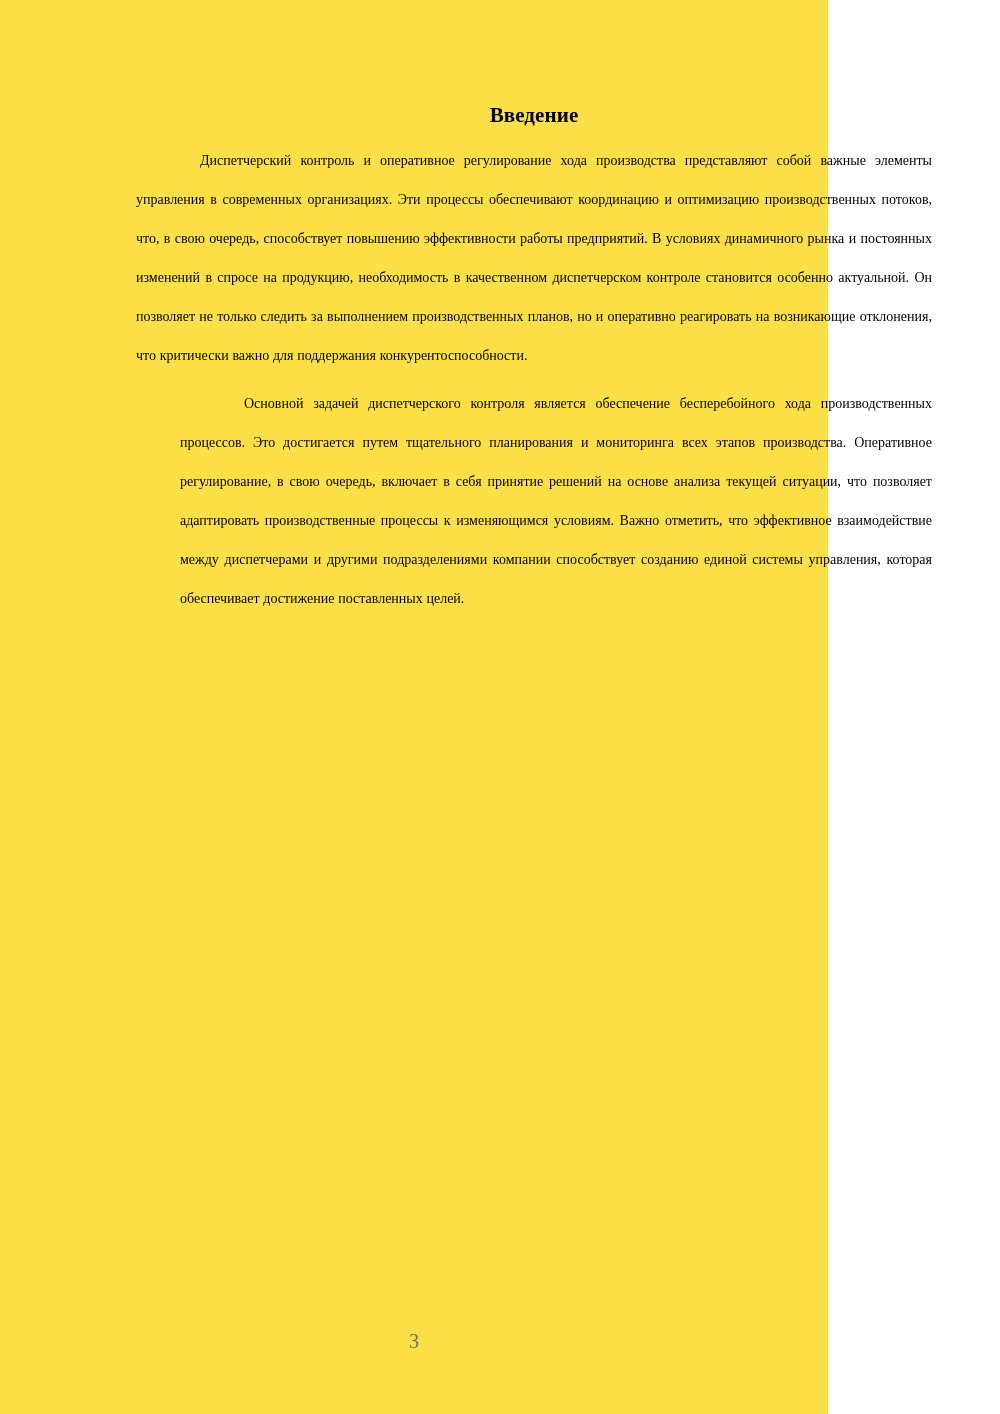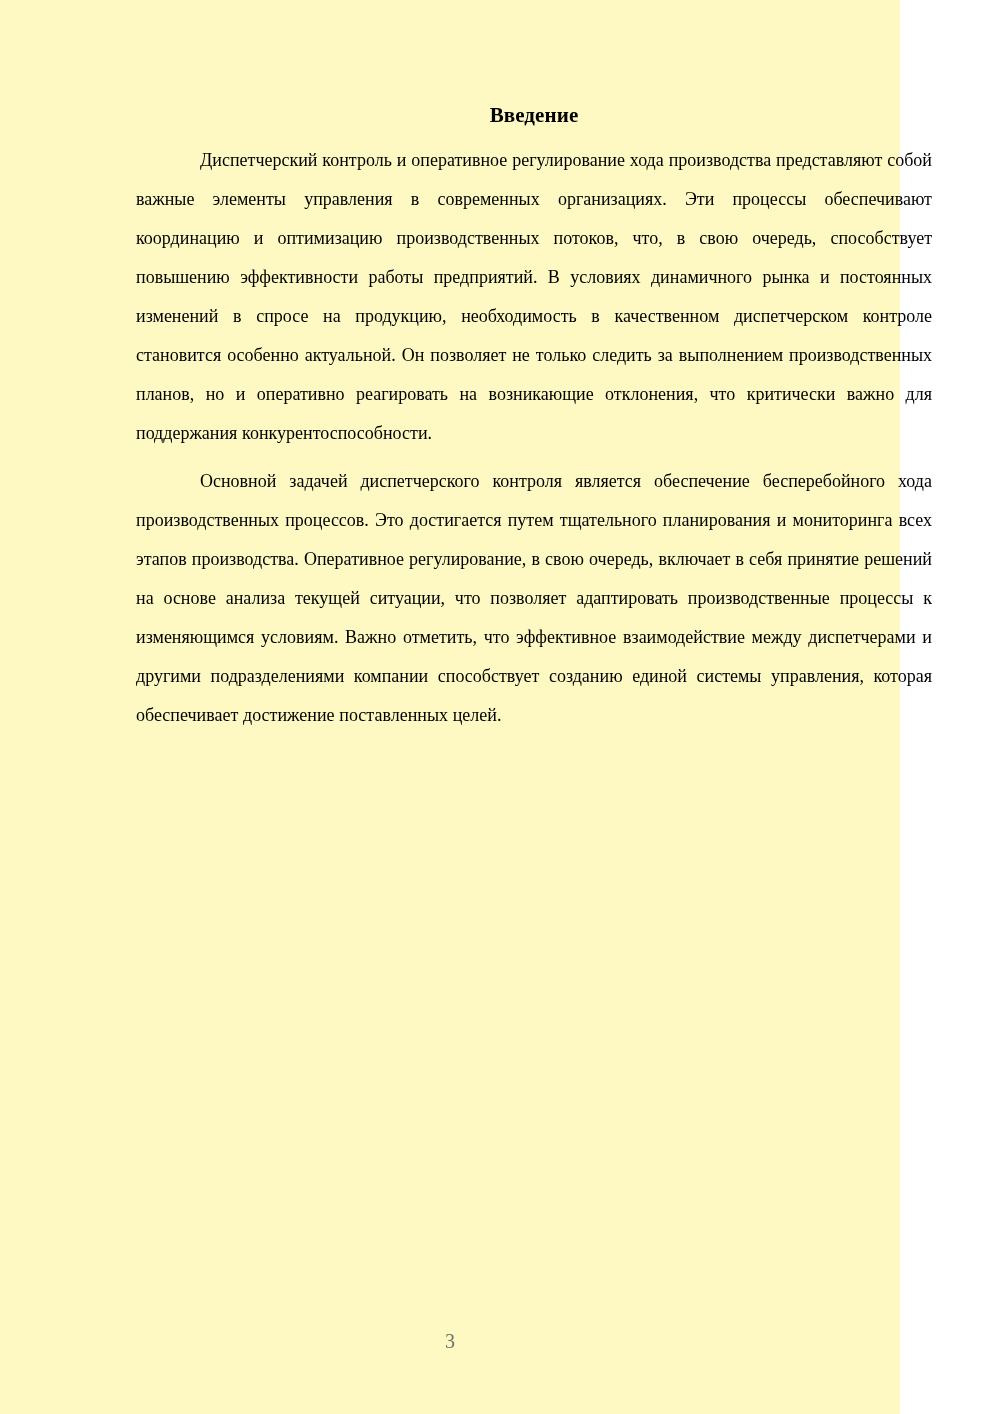--- a/index.html
+++ b/index.html
@@ -12,55 +12,56 @@
     height: 1414px;
     background: #ffffff;
     font-family: "Liberation Serif", "DejaVu Serif", serif;
     color: #000000;
     -webkit-font-smoothing: antialiased;
     overflow: hidden;
   }
 
   .page {
     position: relative;
-    width: 900px;
+    width: 828px;
     height: 1414px;
-    background: #fef9c3;
+    background: #fde047;
     box-sizing: border-box;
   }
 
   .content {
     position: absolute;
     left: 136px;
     top: 96px;
     width: 796px;
   }
 
   .doc-title {
     font-size: 21px;
     font-weight: bold;
     text-align: center;
     line-height: 39px;
     margin: 0 0 6px 0;
     letter-spacing: 0.1px;
   }
 
   .para {
-    font-size: 18px;
+    font-size: 14px;
     line-height: 39px;
     text-align: justify;
     text-justify: inter-word;
     text-indent: 64px;
     margin: 0;
     hyphens: none;
     word-spacing: 0.2px;
   }
 
   .para + .para {
     margin-top: 9px;
+    margin-left: 44px;
   }
 
   .page-number {
     position: absolute;
     left: 0;
     right: 0;
     top: 1328px;
     text-align: center;
     font-size: 20px;
     line-height: 26px;

